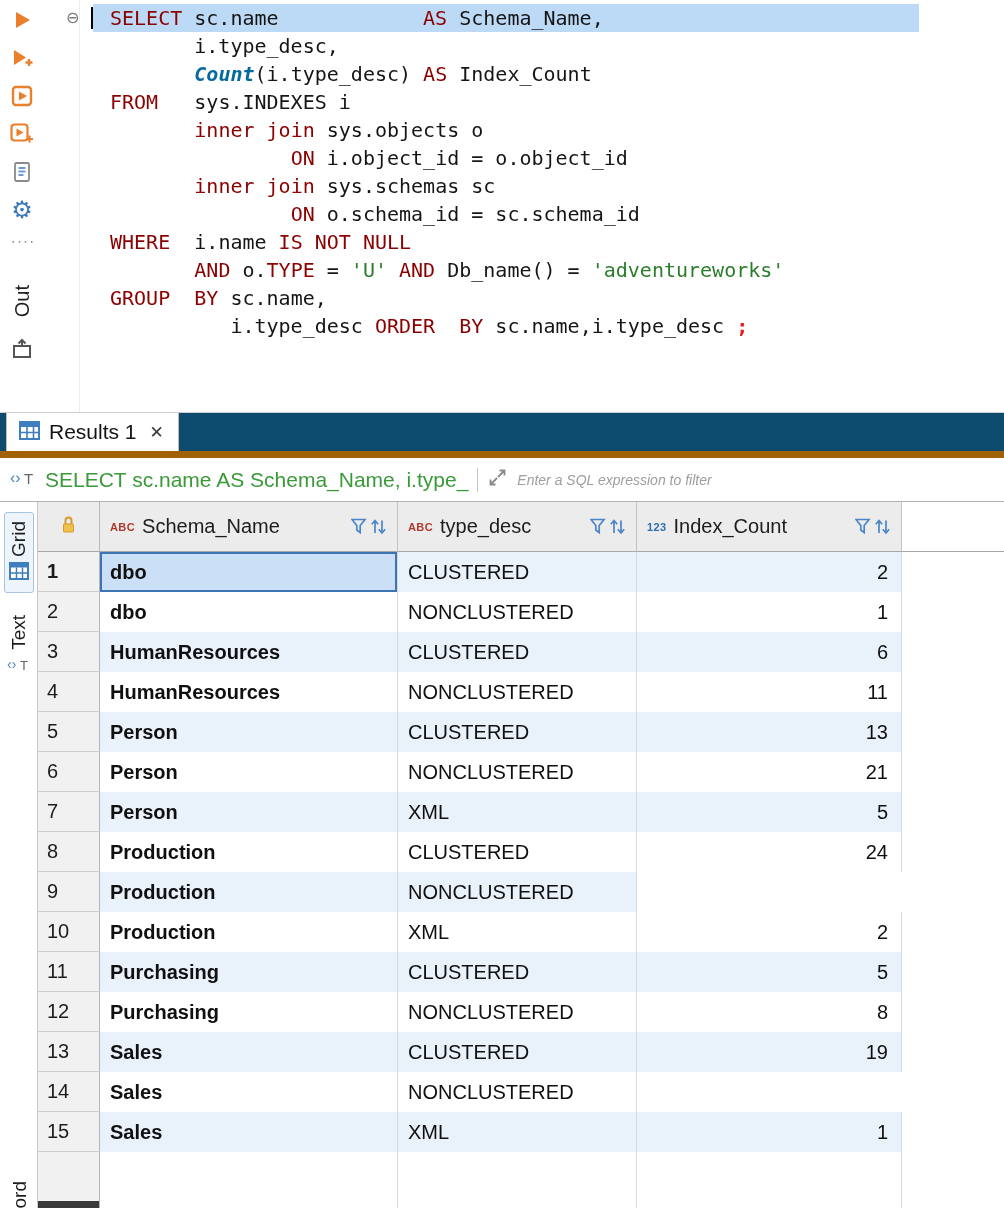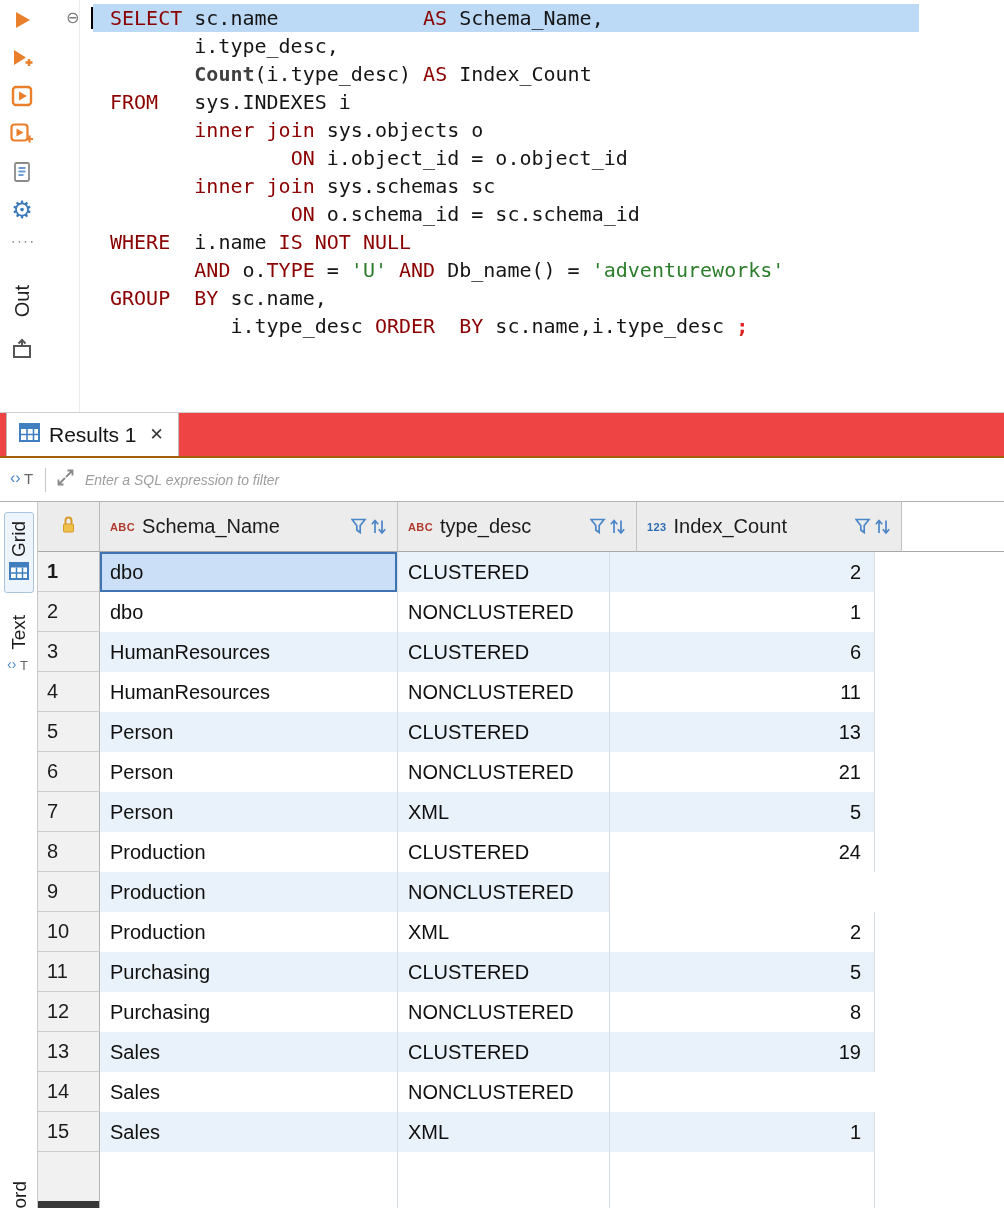--- a/index.html
+++ b/index.html
@@ -19,27 +19,27 @@
 
   .editor-code { flex:1; padding:4px 0 0 30px; position:relative;
                  font-family:"DejaVu Sans Mono", monospace; font-size:20px;
                  line-height:28px; white-space:pre; color:#151515; }
   .code-line { height:28px; position:relative; }
   .code-line.hl { background:#bcd9f5; width:826px; padding-left:17px; margin-left:-17px; }
   .fold { position:absolute; left:-27px; top:0; font-size:16px; color:#7a7a7a;
           font-family:"DejaVu Sans", sans-serif; }
   .caret { position:absolute; left:-2px; top:3px; width:2px; height:22px; background:#000; }
   .tok-kw  { color:#8b0000; font-weight:normal; }
-  .tok-fn  { color:#404040; font-weight:bold; }
+  .tok-fn  { color:#0369a1; font-weight:bold;font-style:italic; }
   .tok-str { color:#2b7d2b; }
   .tok-sem { color:#e02020; font-weight:bold; }
 
   
-  .tabbar { height:46px; border-top:1px solid #cfcfcf; border-bottom:2px solid #a16207;
-            background:#ef4444; display:flex; align-items:stretch; }
+  .tabbar { height:46px; border-top:1px solid #cfcfcf; border-bottom:7px solid #a16207;
+            background:#0c4a6e; display:flex; align-items:stretch; }
   .tab { display:flex; align-items:center; gap:9px; padding:0 14px 0 12px; margin-left:6px;
          background:#fff; border-left:1px solid #bdbdbd; border-right:1px solid #bdbdbd;
          cursor:pointer; }
   .tab-label { font-size:21px; color:#141414; }
   .tab-close { font-size:17px; color:#3a3a3a; margin-left:4px; cursor:pointer; }
 
   
   .filterbar { height:44px; border-bottom:1px solid #b3b3b3; display:flex;
                align-items:center; padding:0 4px 0 10px; gap:9px; background:#fff; }
   .filter-sql { color:#3a9a3a; font-size:21px; white-space:nowrap; }
@@ -72,21 +72,21 @@
   .type-badge.str { color:#b03a2e; } .type-badge.num { color:#2e6db4; }
   .hicons { margin-left:auto; display:flex; align-items:center; }
 
   .grow { display:flex; height:40px; }
   .ncell { width:62px; background:#f1f1f1; border-right:1px solid #b5b5b5;
            border-bottom:1px solid #cdcdcd; font-size:20px; color:#1c1c1c;
            display:flex; align-items:center; padding-left:9px; cursor:pointer; }
   .ncell.bold { font-weight:bold; }
   .gcell { display:flex; align-items:center; padding:0 10px; font-size:20px; color:#101010;
            border-right:1px solid #d5dbe2; cursor:pointer; }
-  .gcell.c0 { width:298px; } .gcell.c1 { width:212px;text-align:center; } .gcell.c2 { width:265px; }
+  .gcell.c0 { width:298px;font-weight:bold; } .gcell.c1 { width:239px;text-align:center; } .gcell.c2 { width:265px; }
   .gcell.right { justify-content:flex-end; padding-right:13px; }
   .odd  .gcell { background:#e9f1fa; }
   .even .gcell { background:#fff; }
   .gcell.selected { background:#cbe0f6; box-shadow:inset 0 0 0 2px #3e74b3; }
   .gfiller { flex:1; background:#fff; }
   .tail { display:flex; flex:1; }
   .tail .ncell { border-bottom:none; background:#f1f1f1; }
   .bottom-bar { position:absolute; left:38px; bottom:0; width:61px; height:7px; background:#383838; }
 </style>
 </head>
@@ -153,20 +153,21 @@
   </div>
 </div>
 
 <div class="filterbar">
   <span>
     <svg width="26" height="22" viewBox="0 0 26 22">
         <text x="0" y="16" font-size="16" fill="#4a86c8" font-family="Liberation Sans, sans-serif">‹›</text>
         <text x="14" y="17" font-size="15" fill="#666" font-family="Liberation Sans, sans-serif">T</text>
       </svg>
   </span>
+  <span class="filter-sql">SELECT sc.name AS Schema_Name, i.type_</span>
   <span class="fdivider"></span>
   <span>
     <svg width="21" height="21" viewBox="0 0 21 21">
         <path d="M12.5 3.5 h5 v5 M17.5 3.5 l-6.5 6.5 M8.5 17.5 h-5 v-5 M3.5 17.5 l6.5-6.5" stroke="#8a8a8a" stroke-width="1.8" fill="none"></path>
       </svg>
   </span>
   <input class="filter-input" type="text" placeholder="Enter a SQL expression to filter" style="">
 </div>
 
 <div class="results-body">

